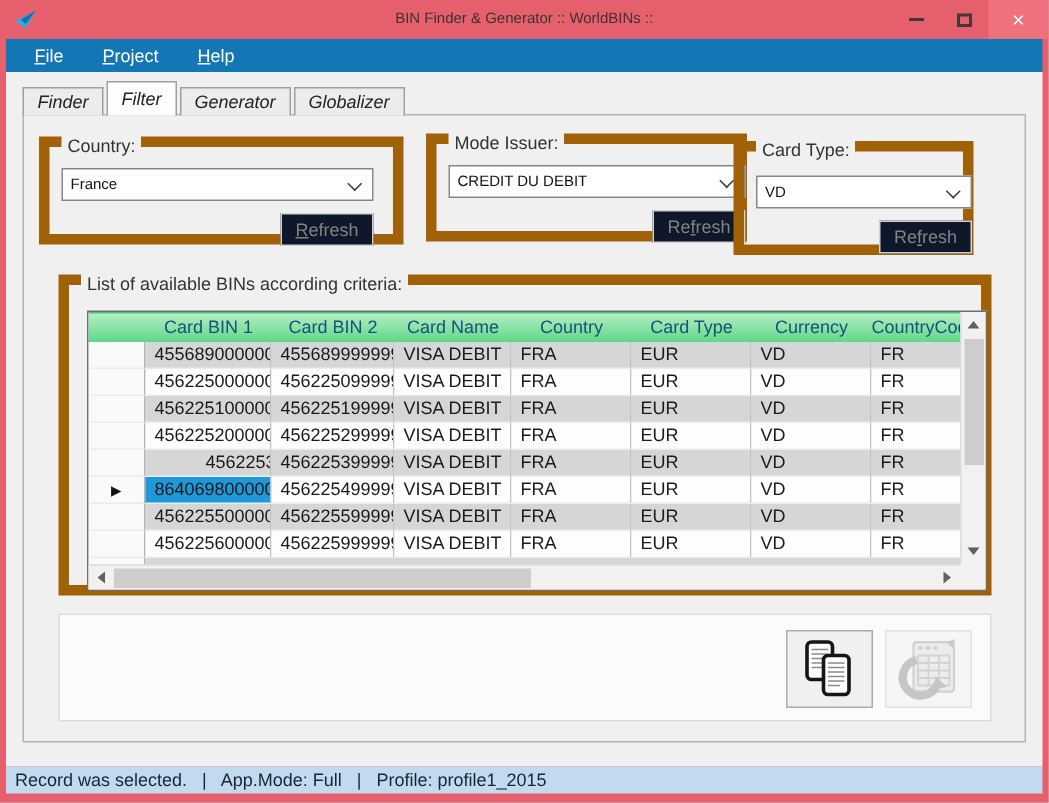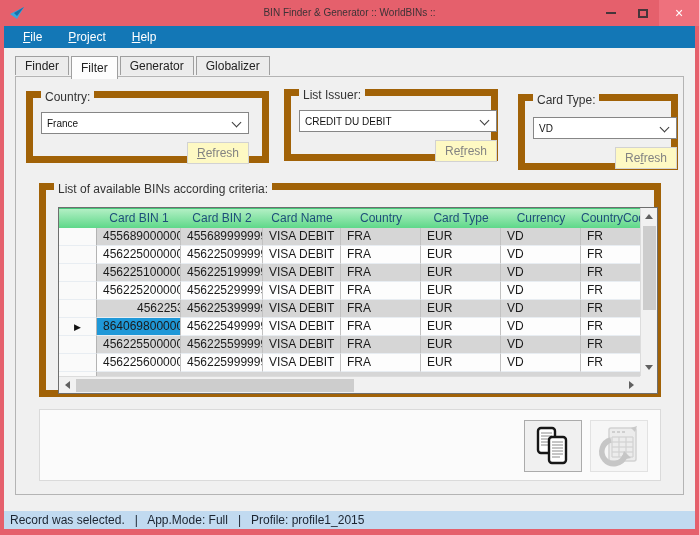--- a/index.html
+++ b/index.html
@@ -18,32 +18,32 @@
 
   
   .menubar { position:absolute; left:4px; top:26px; width:691px; height:22px; background:#1377b6; display:flex; align-items:center; padding-left:14px; gap:16px; }
   .menu-item { color:#fff; font-size:12px; padding:0 5px; line-height:22px; }
   .menu-item .mn { text-decoration:underline; }
 
   
   .client { position:absolute; left:4px; top:48px; width:691px; height:463px; background:#f0f0f0; }
 
   
-  .tabstrip { position:absolute; left:11px; top:8px; height:21px; display:flex; z-index:3; }
+  .tabstrip { position:absolute; left:11px; top:8px; height:21px; display:flex; align-items:flex-end; z-index:3;font-style:italic; }
   .tab { height:19px; line-height:18px; padding:0 9px; background:#ececec; border:1px solid #9f9f9f; border-bottom:none; margin-right:2px; color:#222; font-size:12px; }
   .tab.active { height:23px; line-height:22px; background:#fdfdfd; position:relative; z-index:4; }
   .tabpage { position:absolute; left:11px; top:28px; width:669px; height:419px; background:#f0f0f0; border:1px solid #b4b4b4; z-index:2; }
 
   
   .groupbox { position:absolute; border:7px solid #a16207; }
   .groupbox .legend { position:absolute; top:-8px; left:8px; background:#f0f0f0; padding:0 4px; color:#333; font-size:12px; white-space:nowrap; }
 
   .combo { position:absolute; height:22px; background:#fff; border:1px solid #868686; display:flex; align-items:center; padding-left:5px; color:#111; font-size:10px; }
   .combo .chev { position:absolute; right:8px; top:6px; width:7px; height:7px; border-left:1px solid #3c3c3c; border-bottom:1px solid #3c3c3c; transform:rotate(-45deg); }
-  .btn-refresh { position:absolute; width:62px; height:22px; background:#fef9c3; border:1px solid #d2d2d2; color:#838383; font-size:12px; text-align:center; line-height:20px; }
+  .btn-refresh { position:absolute; width:62px; height:22px; background:#0f172a; border:1px solid #d2d2d2; color:#838383; font-size:12px; text-align:center; line-height:20px; }
   .btn-refresh .mn { text-decoration:underline; }
 
   
   .grid { position:absolute; left:12px; top:17px; width:600px; height:187px; border:1px solid #6e6e6e; background:#f0f0f0; }
   .grid-inner { position:absolute; left:0; top:0; width:581px; height:217px; overflow:hidden; }
   .ghead-row { display:flex; height:20px; background:linear-gradient(#b2efc4,#5ed889); border-top:1px solid #44c478; }
   .gcell { overflow:hidden; white-space:nowrap; flex:none; }
   .ghead { line-height:19px; text-align:center; color:#1d4e79; font-size:12px; }
   .corner { width:38px; }
   .grow { display:flex; height:18px; }
@@ -121,29 +121,29 @@
       <div class="groupbox" style="left:10px; top:14px; width:243px; height:72px;">
         <span class="legend">Country:</span>
         <div class="combo" style="left:8px; top:14px; width:208px;">
           <span>France</span>
           <span class="chev"></span>
         </div>
         <div class="btn-refresh" style="left:154px; top:44px;"><span class="mn">R</span><span>efresh</span></div>
       </div>
 
       <div class="groupbox" style="left:268px; top:12px; width:214px; height:72px;">
-        <span class="legend">List Issuer:</span>
+        <span class="legend">Mode Issuer:</span>
         <div class="combo" style="left:8px; top:14px; width:198px;">
           <span>CREDIT DU DEBIT</span>
           <span class="chev"></span>
         </div>
         <div class="btn-refresh" style="left:144px; top:44px;"><span>Re</span><span class="mn">f</span><span>resh</span></div>
       </div>
 
-      <div class="groupbox" style="left:502px; top:17px; width:160px; height:76px;">
+      <div class="groupbox" style="left:473px; top:17px; width:160px; height:76px;">
         <span class="legend">Card Type:</span>
         <div class="combo" style="left:8px; top:16px; width:144px;">
           <span>VD</span>
           <span class="chev"></span>
         </div>
         <div class="btn-refresh" style="left:90px; top:46px;"><span>Re</span><span class="mn">f</span><span>resh</span></div>
       </div>
 
       <div class="groupbox" style="left:23px; top:106px; width:622px; height:214px;">
         <span class="legend">List of available BINs according criteria:</span>

